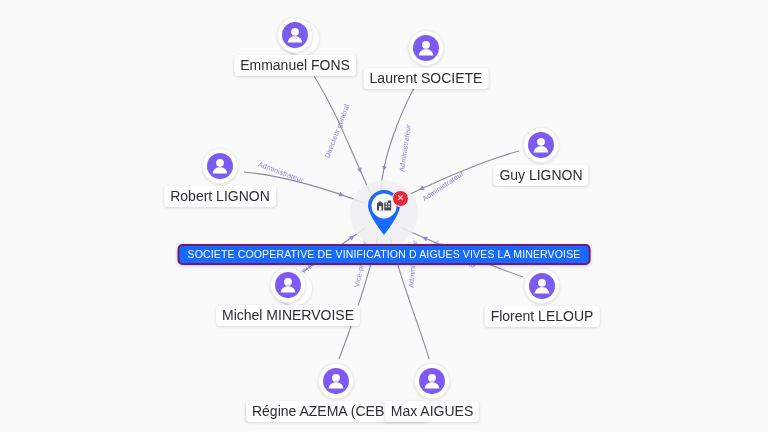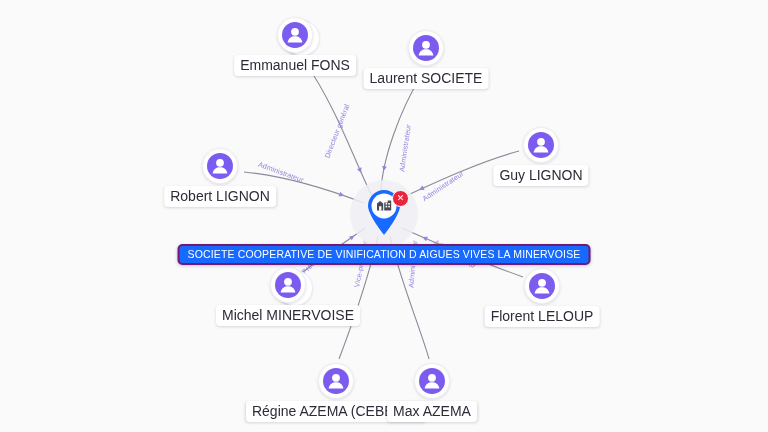--- a/index.html
+++ b/index.html
@@ -300,17 +300,17 @@
       </div>
       <div class="person-node" style="left: 432px; top: 381px;">
         <div class="person-ring">
           <div class="person-avatar">
             <svg width="26" height="26" viewBox="0 0 26 26" xmlns="http://www.w3.org/2000/svg">
               <circle cx="13" cy="9.8" r="3.9" fill="#ffffff"></circle>
               <path d="M5.6 20.4 C6.4 16.2 9.4 14.3 13 14.3 C16.6 14.3 19.6 16.2 20.4 20.4 Z" fill="#ffffff"></path>
             </svg>
           </div>
         </div>
-        <div class="person-label">Max AZEMA</div>
+        <div class="person-label">Max AIGUES</div>
       </div>
     </div>
 
 </div>
 
 </body></html>

